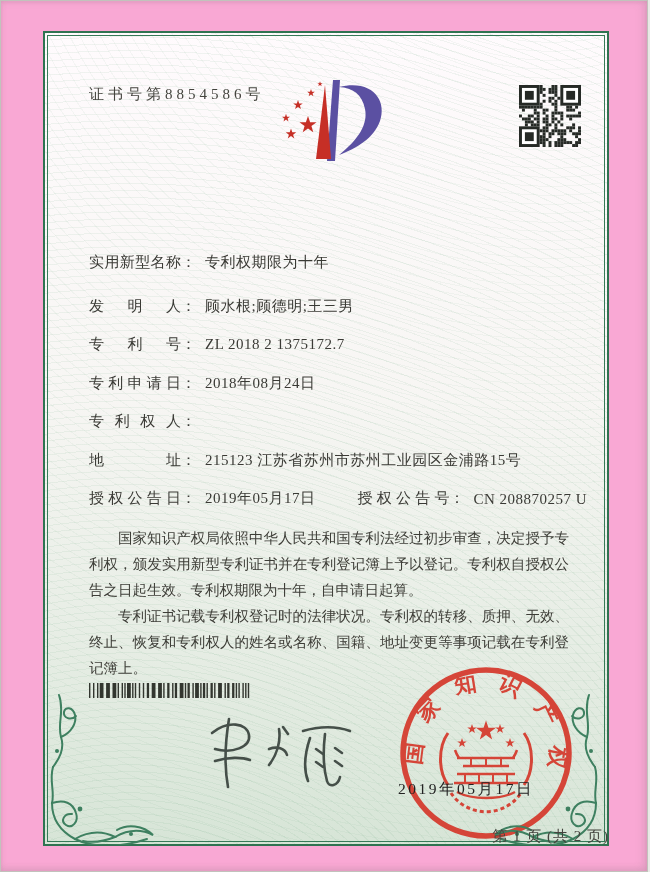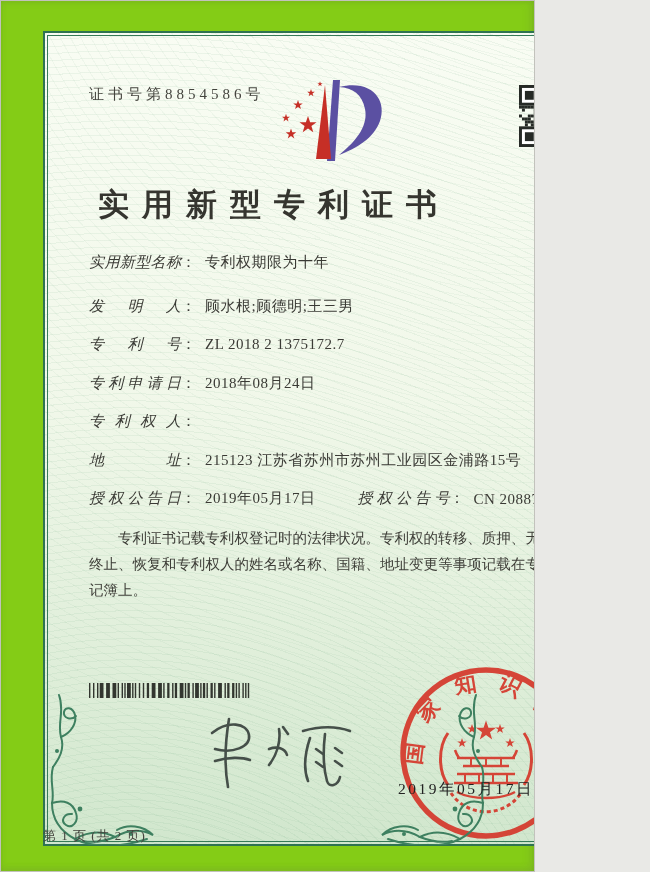--- a/index.html
+++ b/index.html
@@ -1,19 +1,19 @@
 <!DOCTYPE html>
 <html><head>
 <meta charset="utf-8">
 <style>
   * { margin:0; padding:0; box-sizing:border-box; }
   html,body { background:#e9e9e6; }
   .page {
-    position:relative; width:535px; height:872px; overflow:hidden;
-    background:#84cc16;
+    position:relative; width:648px; height:872px; overflow:hidden;
+    background:#f9a8d4;
     border:1px solid #c2c2bc;
     box-shadow: inset -4px 0 8px rgba(90,100,90,.12), inset 0 -3px 6px rgba(90,100,90,.10), inset 0 2px 3px rgba(90,100,90,.06);
     font-family:"Liberation Serif","DejaVu Serif",serif;
     color:#3a3a35;
   }
   .frame {
     position:absolute; left:42px; top:30px; width:566px; height:815px;
     border:2.5px solid #2f7351;
     background:
       repeating-radial-gradient(circle at 15% 130%, rgba(110,170,130,.10) 0 1px, rgba(255,255,255,0) 1px 7px),
@@ -32,21 +32,21 @@
   .qr { position:absolute; left:518px; top:84px; width:62px; height:62px; }
   .title {
     position:absolute; left:0; right:0; top:183px; text-align:center;
     font-size:31px; font-weight:bold; letter-spacing:13px; padding-left:13px;
     color:#35352f;
   }
   .fields { position:absolute; left:88px; top:252px; width:480px; font-size:15px; }
   .frow { position:absolute; left:0; display:flex; align-items:baseline; white-space:nowrap; }
   .frow .lbl {
     display:inline-block; width:92px;
-    text-align:justify; text-align-last:justify;font-style:italic;
+    text-align:justify; text-align-last:justify;
   }
   .frow .colon { margin-right:9px; }
   .frow .val { letter-spacing:.5px; }
   .frow .pair2 { margin-left:42px; display:inline-flex; align-items:flex-end; }
   .r0{top:0;} .r1{top:44px;justify-content:flex-end;} .r2{top:82px;} .r3{top:121px;} .r4{top:159px;justify-content:center;} .r5{top:198px;} .r6{top:236px;}
   .body-text {
     position:absolute; left:88px; top:524px; width:480px;
     font-size:14.5px; line-height:26px; text-align:justify; color:#3d3d37;
   }
   .body-text p { text-indent:2em; }
@@ -56,22 +56,22 @@
     font-family:"Liberation Sans","DejaVu Sans",sans-serif;
     font-size:16px; color:#2e2e2a; line-height:30px; letter-spacing:2px;
   }
   .signature { position:absolute; left:196px; top:702px; width:165px; height:92px; }
   .seal { position:absolute; left:390px; top:660px; width:190px; height:190px; opacity:.93; }
   .seal-date {
     position:absolute; left:397px; top:778px;
     font-size:15.5px; letter-spacing:2.5px; color:#222; z-index:5;
   }
   .footer {
-    position:absolute; left:42px; width:566px; top:826px; text-align:left;
-    font-size:13px; letter-spacing:1px; color:#44443e;
+    position:absolute; left:42px; width:566px; top:826px; text-align:right;
+    font-size:15px; letter-spacing:1px; color:#44443e;
   }
   .flourish { position:absolute; width:112px; height:152px; top:692px; }
   .fl-left { left:46px; }
   .fl-right { right:46px; transform:scaleX(-1); }
 </style>
 </head>
 <body>
 
 <div class="page">
   <div class="frame"></div>
@@ -249,21 +249,20 @@
         <rect x="24" y="60" width="3" height="3" fill="#262a26"></rect>
         <rect x="30" y="60" width="3" height="3" fill="#262a26"></rect>
         <rect x="36" y="60" width="3" height="3" fill="#262a26"></rect>
         <rect x="39" y="60" width="3" height="3" fill="#262a26"></rect>
         <rect x="42" y="60" width="3" height="3" fill="#262a26"></rect>
         <rect x="54" y="60" width="3" height="3" fill="#262a26"></rect>
         <rect x="57" y="60" width="3" height="3" fill="#262a26"></rect>
       </svg>
   </div>
 
-  <div class="title">实用新型专利证书</div>
 
   <div class="fields">
     <div class="frow r0">
       <span class="lbl">实用新型名称</span>
         <span class="colon">：</span>
       <span class="val">专利权期限为十年</span>
     </div>
     <div class="frow r1">
       <span class="lbl">发明人</span>
         <span class="colon">：</span>
@@ -294,20 +293,21 @@
       <span class="val">2019年05月17日</span>
       <span class="pair2">
         <span class="lbl">授权公告号</span>
           <span class="colon">：</span>
         <span class="val">CN 208870257 U</span>
       </span>
     </div>
   </div>
 
   <div class="body-text">
+    <p>国家知识产权局依照中华人民共和国专利法经过初步审查，决定授予专利权，颁发实用新型专利证书并在专利登记簿上予以登记。专利权自授权公告之日起生效。专利权期限为十年，自申请日起算。</p>
     <p>专利证书记载专利权登记时的法律状况。专利权的转移、质押、无效、终止、恢复和专利权人的姓名或名称、国籍、地址变更等事项记载在专利登记簿上。</p>
   </div>
 
   <div class="barcode">
     <svg id="barcode-svg" viewBox="0 0 163 15" width="163" height="15" preserveAspectRatio="none">
         <rect x="0" y="0" width="1.4" height="15" fill="#32362f"></rect>
         <rect x="4" y="0" width="1.4" height="15" fill="#32362f"></rect>
         <rect x="8" y="0" width="1.4" height="15" fill="#32362f"></rect>
         <rect x="10.7" y="0" width="3.8" height="15" fill="#32362f"></rect>
         <rect x="17.1" y="0" width="3.8" height="15" fill="#32362f"></rect>

